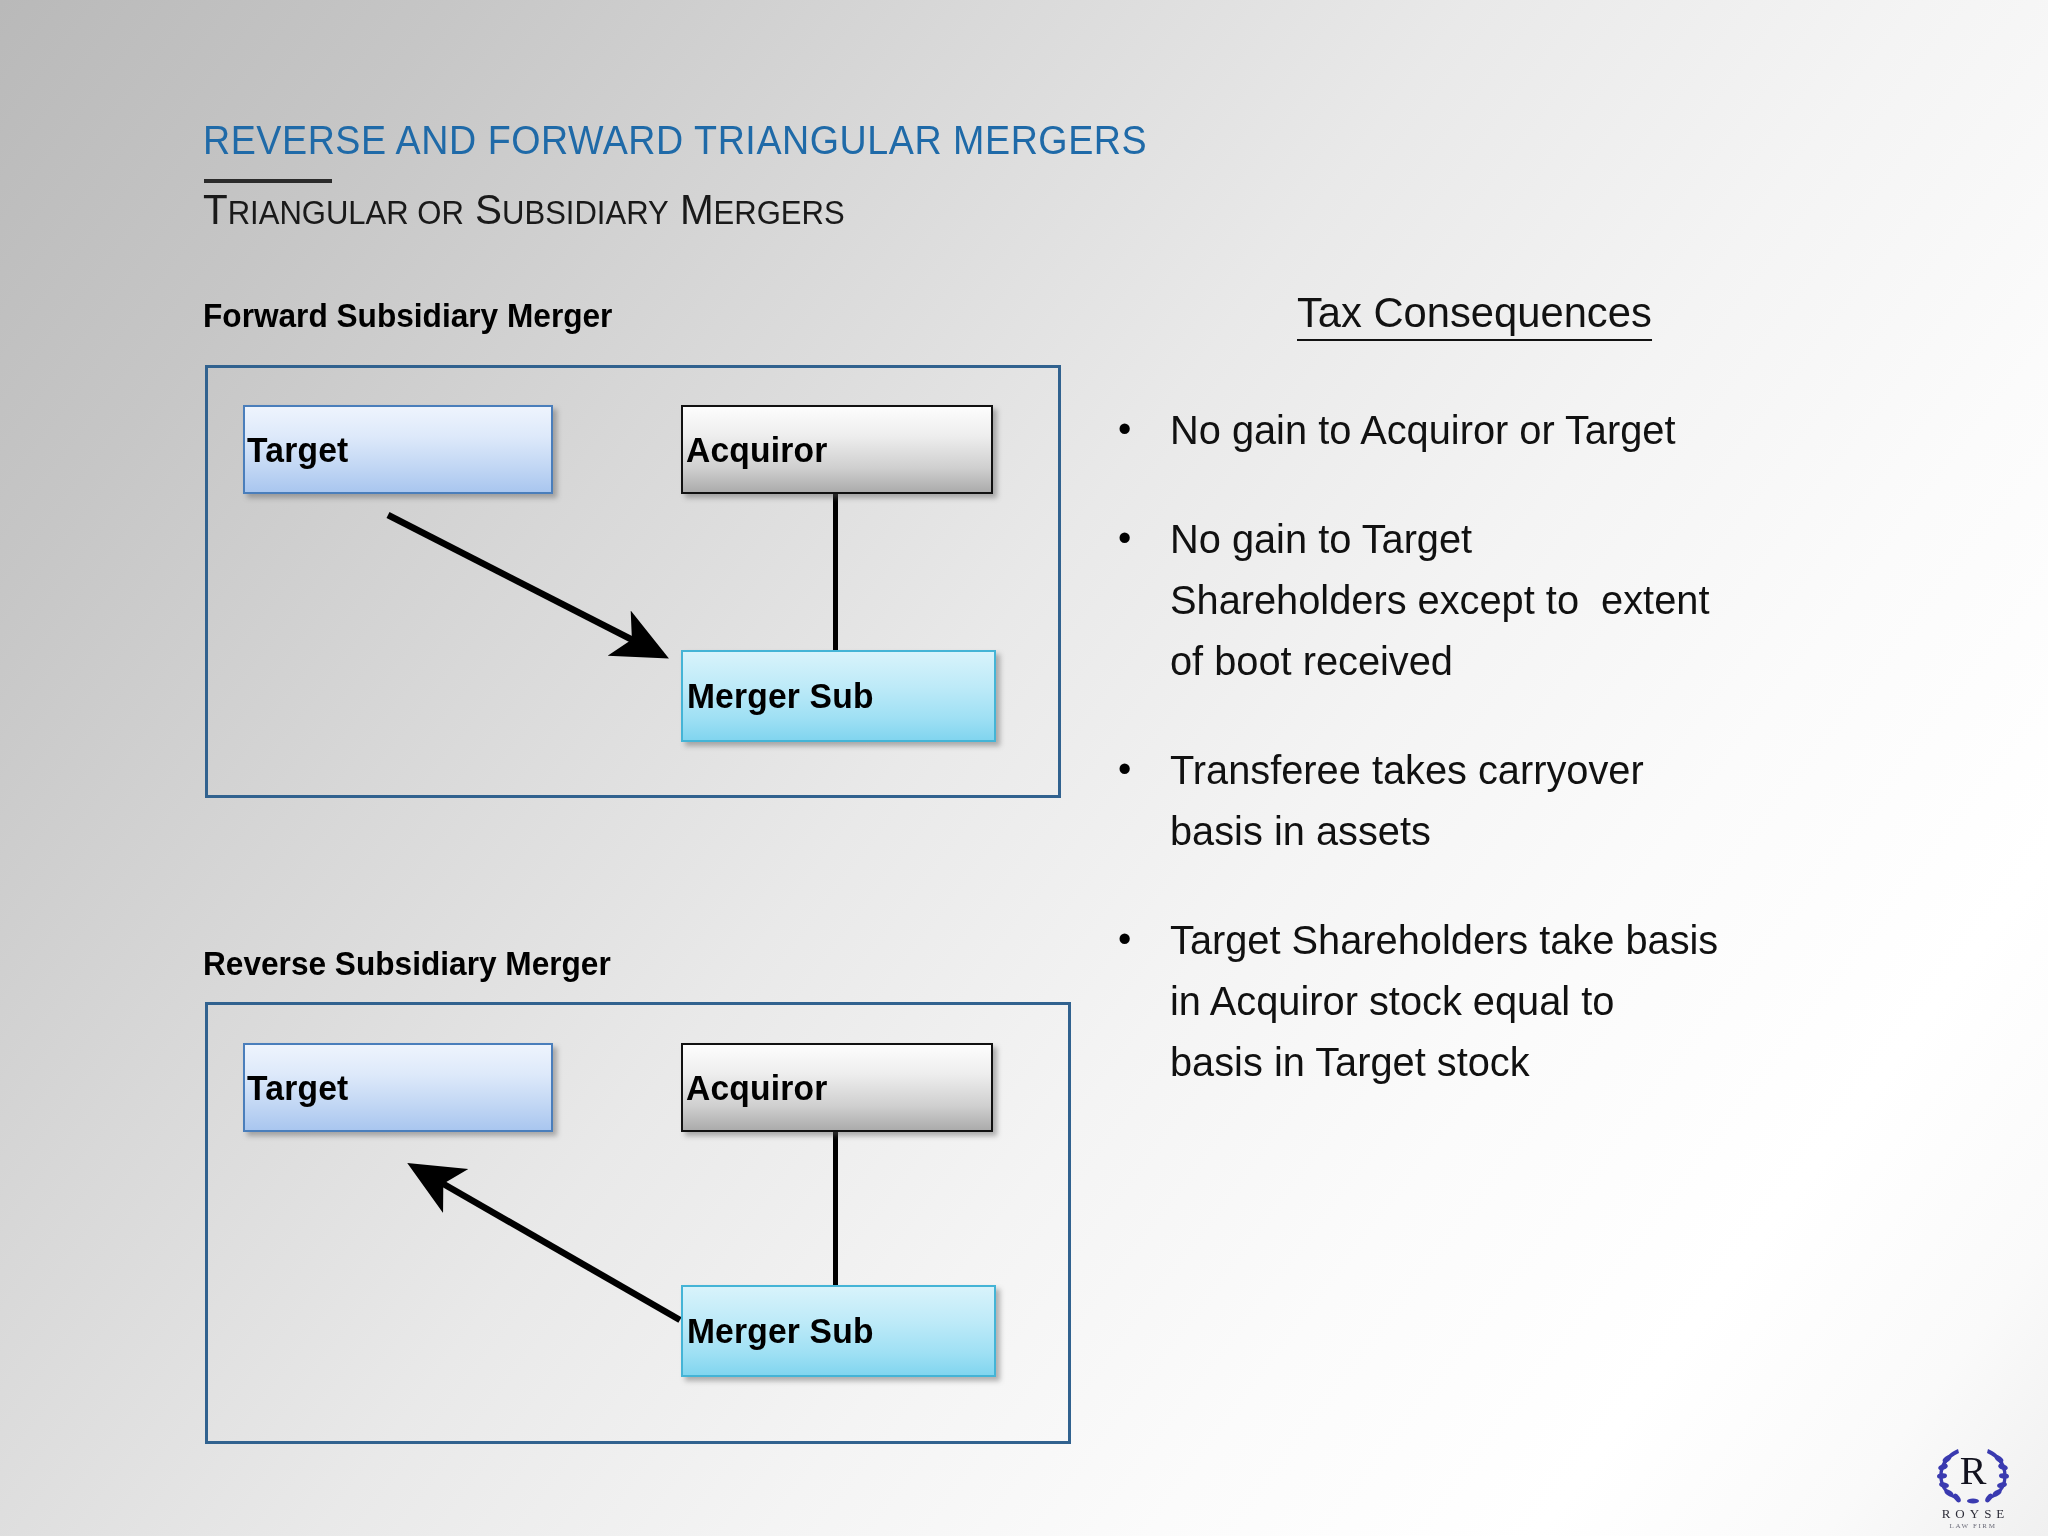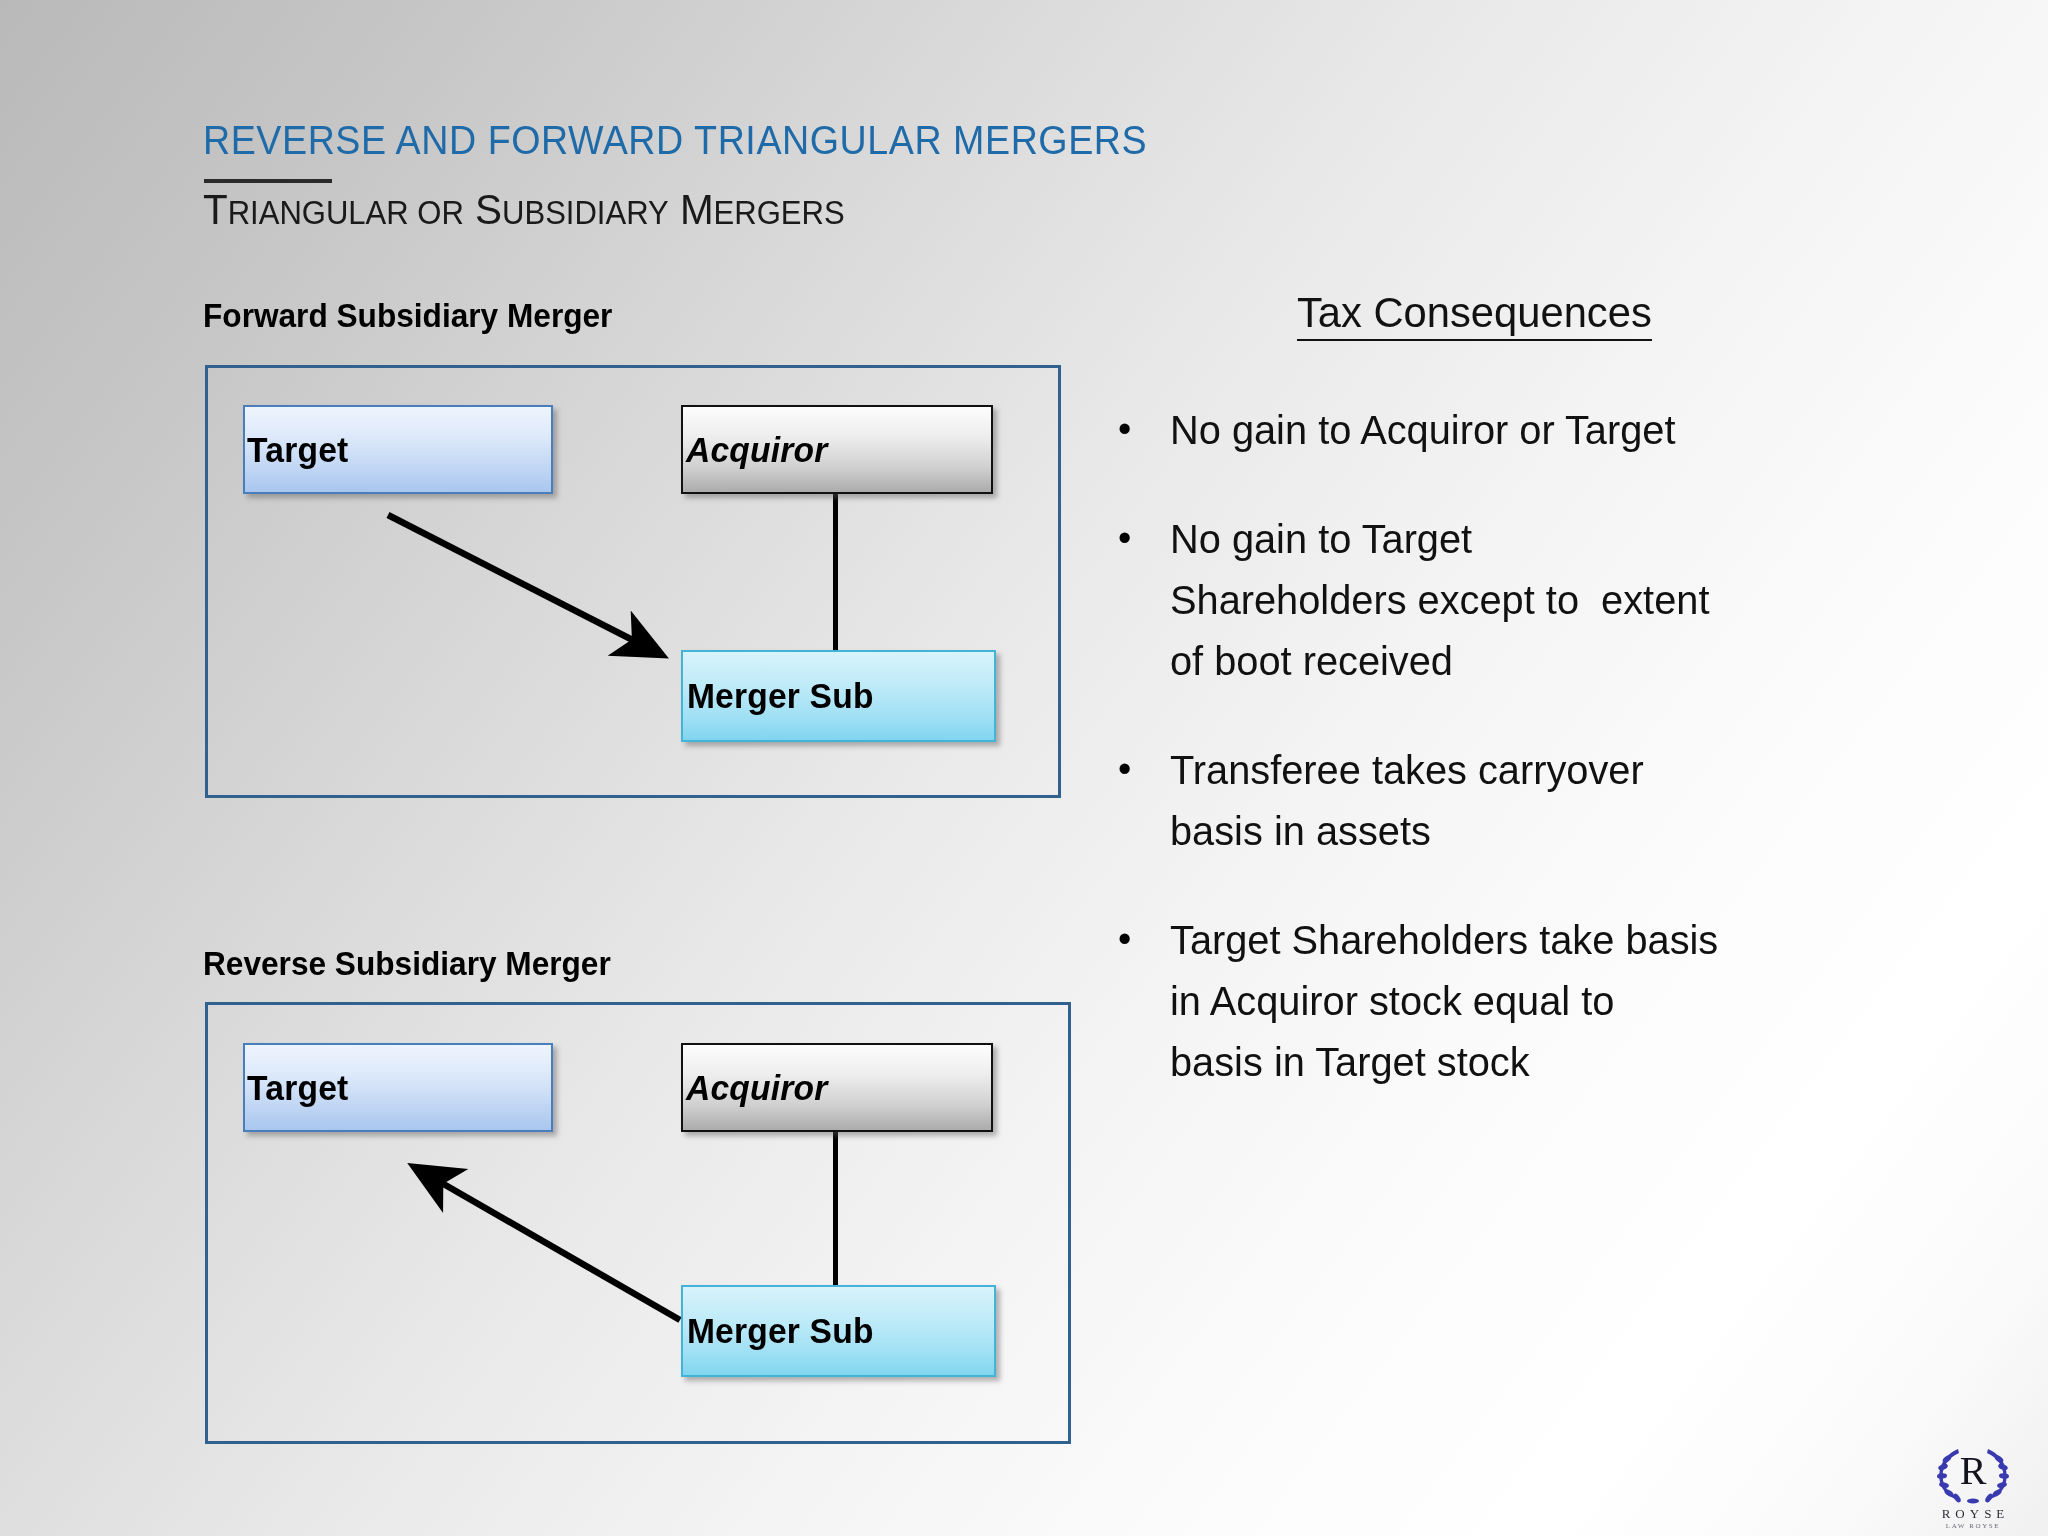--- a/index.html
+++ b/index.html
@@ -99,21 +99,20 @@
     letter-spacing: 0.2px;
     transform: scaleX(0.96);
   }
   .node.target {
     background: linear-gradient(to bottom, #eef4fd 0%, #dde9fa 35%, #c2d7f4 70%, #a9c6ef 100%);
     border: 2px solid #4a7ebb;
   }
   .node.acquiror {
     background: linear-gradient(to bottom, #fdfdfd 0%, #ededed 35%, #cfcfcf 72%, #ababab 100%);
     border: 2px solid #111111;
-    font-style: italic;
   }
   .node.mergersub {
     background: linear-gradient(to bottom, #d8f3fb 0%, #bdeaf8 40%, #9fe0f4 75%, #81d5ef 100%);
     border: 2px solid #44b4d6;
   }
 
   
   #fwd-target    { left: 243px; top: 405px; width: 310px; height: 89px; }
   #fwd-acquiror  { left: 681px; top: 405px; width: 312px; height: 89px; }
   #fwd-mergersub { left: 681px; top: 650px; width: 315px; height: 92px; }
@@ -320,16 +319,16 @@
         <ellipse cx="82" cy="28" rx="5" ry="2.7" transform="rotate(22 82 28)"></ellipse>
         <ellipse cx="83" cy="37" rx="5" ry="2.7" transform="rotate(6 83 37)"></ellipse>
         <ellipse cx="81" cy="46" rx="5" ry="2.7" transform="rotate(-14 81 46)"></ellipse>
         <ellipse cx="76" cy="54" rx="5" ry="2.7" transform="rotate(-34 76 54)"></ellipse>
         <ellipse cx="68" cy="59" rx="5" ry="2.7" transform="rotate(-54 68 59)"></ellipse>
         <ellipse cx="52" cy="62" rx="6" ry="2.6"></ellipse>
       </g>
       <text x="52" y="45" text-anchor="middle" font-family="Liberation Serif, serif" font-size="40" fill="#13131f">R</text>
     </svg>
     <div class="logo-word">ROYSE</div>
-    <div class="logo-sub">LAW ROYSE</div>
+    <div class="logo-sub">LAW FIRM</div>
   </div>
 
 </div>
 
 </body></html>

